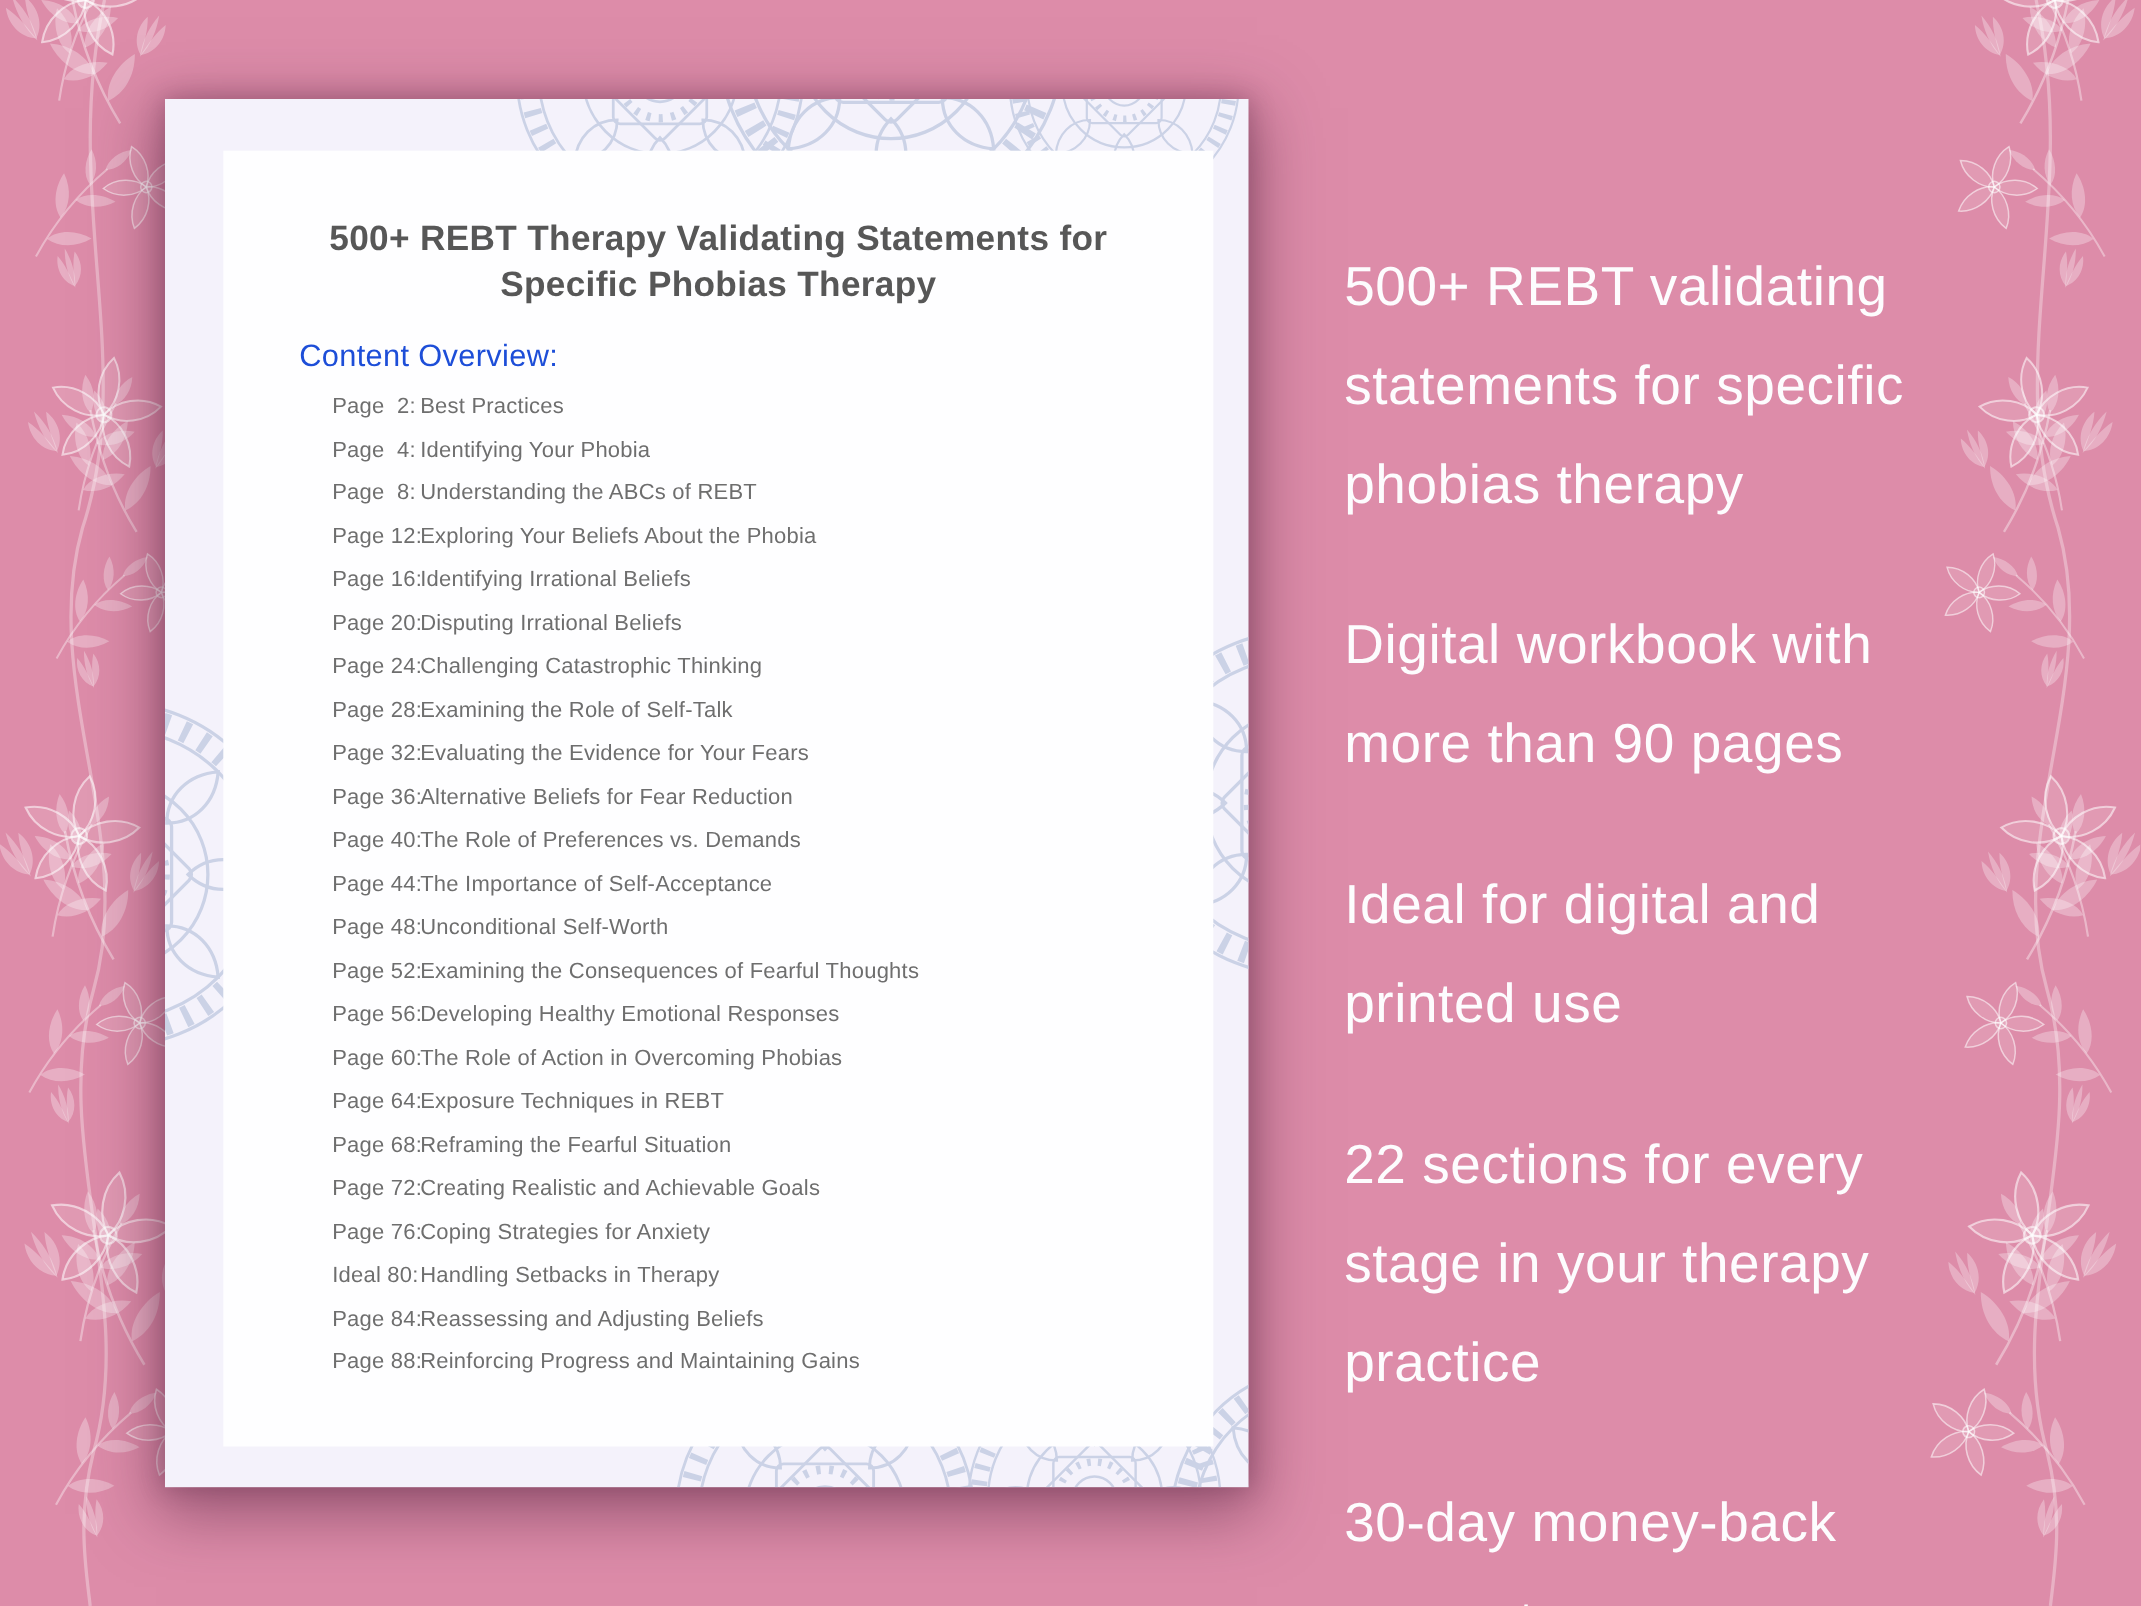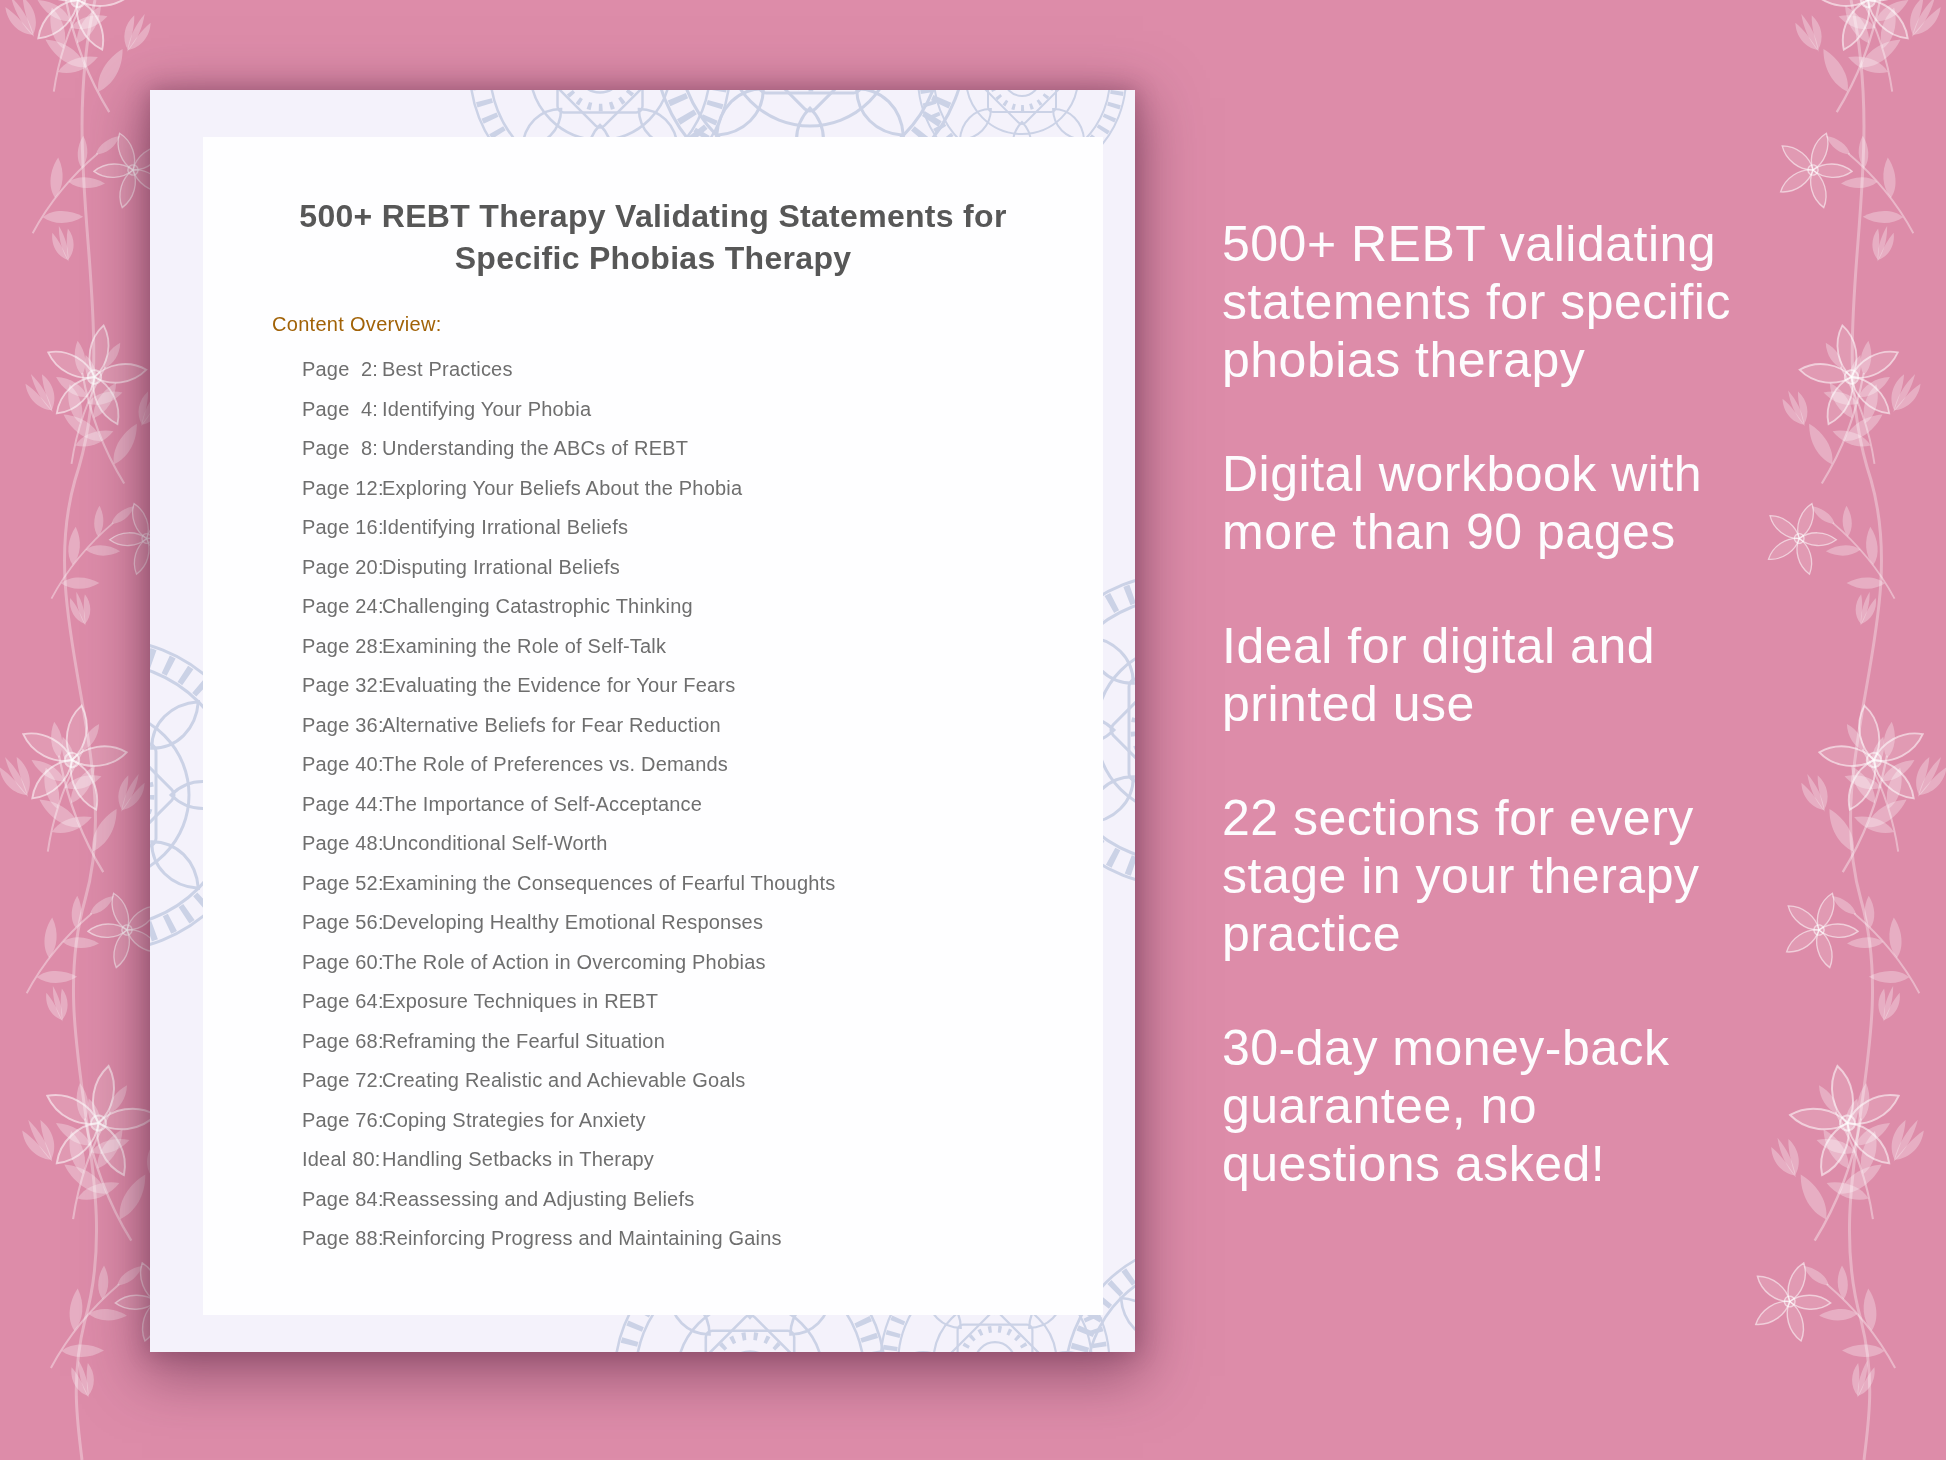--- a/index.html
+++ b/index.html
@@ -28,30 +28,30 @@
   .m-dots{fill:none;stroke:#cbd2e6;stroke-width:6;stroke-dasharray:3 6;}
   .content{
     position:absolute;left:53px;top:47px;width:900px;height:1178px;
     background:#fefeff;z-index:2;
   }
   .doc-title{
     margin:58px 0 0 0;text-align:center;font-size:32px;line-height:42px;
     font-weight:600;color:#575757;white-space:pre-line;letter-spacing:0.3px;
   }
   .overview{
-    margin:30px 0 0 69px;font-size:20px;line-height:30px;color:#a16207;letter-spacing:0.3px;
+    margin:30px 0 0 69px;font-size:28px;line-height:30px;color:#1d4ed8;letter-spacing:0.3px;
   }
   .toc{margin:11px 0 0 99px;font-size:20px;color:#6e6e6e;letter-spacing:0.2px;}
   .toc-row{height:39.5px;display:flex;align-items:center;}
   .toc-page{white-space:pre;width:80px;flex:none;}
   .toc-label{white-space:pre;}
   
   .benefits{position:absolute;left:1222px;top:215px;width:640px;z-index:3;}
   .benefit{
-    margin:0 0 56px 0;font-size:50px;line-height:58px;font-weight:300;
+    margin:0 0 56px 0;font-size:50px;line-height:90px;font-weight:300;
     color:#fdfcfe;white-space:pre-line;letter-spacing:0.5px;
   }
 </style>
 </head>
 <body>
 
 <div class="canvas">
 
   <svg width="0" height="0" style="position:absolute" aria-hidden="true">
     <defs>

